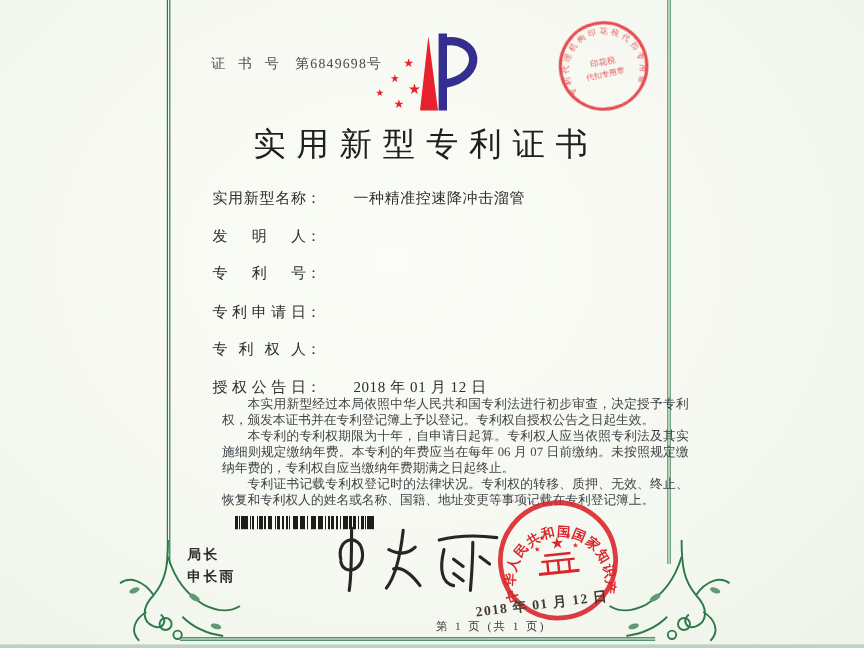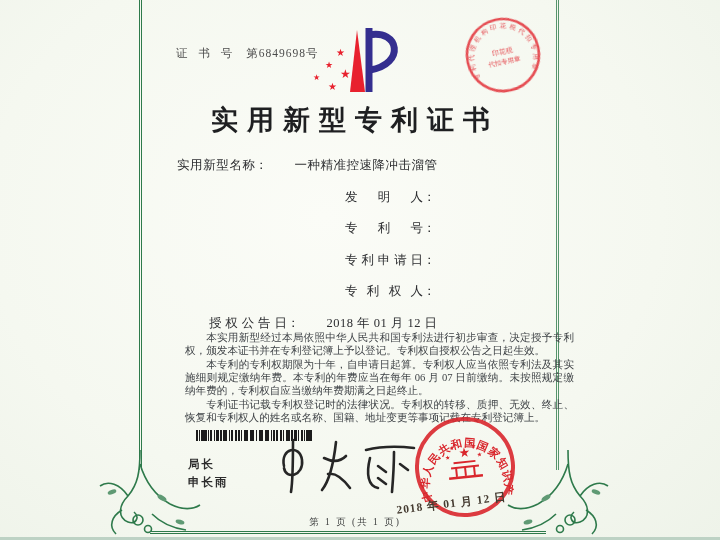--- a/index.html
+++ b/index.html
@@ -15,46 +15,46 @@
   .frame-bottom{left:150px;top:531px;width:396px;height:0;border-top:3px double #2e7a4b;}
   .page-edge{position:absolute;left:0;top:537px;width:720px;height:3px;background:#b4cbbd;opacity:.85;}
   .flourish{position:absolute;}
   
   .cert-no{position:absolute;left:176px;top:46px;font-size:11.5px;color:#4b4b4b;letter-spacing:1px;text-align:center;}
   .cert-no .lbl{letter-spacing:4px;margin-right:6px;}
   .logo{position:absolute;left:298px;top:20px;width:134px;height:84px;}
   .stamp{position:absolute;left:462px;top:14px;width:82px;height:82px;transform:rotate(-12deg);}
   .title{
     position:absolute;left:150px;top:102px;width:410px;text-align:center;
-    font-size:27px;font-weight:bold;color:#1e1f21;letter-spacing:9px;
+    font-size:27px;font-weight:normal;color:#1e1f21;letter-spacing:9px;
   }
   
-  .fields{position:absolute;left:177px;top:157px;display:flex;flex-direction:column;align-items:flex-end;}
+  .fields{position:absolute;left:177px;top:157px;display:flex;flex-direction:column;}
   .f-row{display:flex;align-items:flex-start;height:16.5px;margin-bottom:15px;
          font-size:12.5px;color:#2d2e31;white-space:nowrap;}
   .f-label{display:inline-block;width:78px;text-align:justify;text-align-last:justify;}
   .f-colon{margin:0 2px 0 0;}
   .f-value{letter-spacing:.5px;margin-left:25px;}
   
   .body-text{position:absolute;left:149px;top:331px;width:389px;
              font-size:10.6px;line-height:1.26;color:#3f4347;text-align:justify;margin-left:36px;}
   .body-text p{margin:0;text-indent:2em;}
   
   .barcode{position:absolute;left:196px;top:430px;width:116px;height:11px;
     background-image:
       repeating-linear-gradient(90deg,#1c1c1c 0 1px,transparent 1px 3px),
       repeating-linear-gradient(90deg,#1c1c1c 0 2px,transparent 2px 7px),
       repeating-linear-gradient(90deg,#1c1c1c 0 1px,transparent 1px 5px);}
-  .issuer{position:absolute;left:188px;top:455px;font-size:11.5px;font-weight:bold;color:#2c2c2c;}
+  .issuer{position:absolute;left:156px;top:455px;font-size:11.5px;font-weight:bold;color:#2c2c2c;font-family:Liberation Mono, monospace;}
   .issuer div{letter-spacing:2px;line-height:18px;}
   .signature{position:absolute;left:266px;top:434px;width:160px;height:64px;}
   .seal{position:absolute;left:410px;top:412px;width:110px;height:110px;transform:rotate(-6deg);}
   .seal-date{position:absolute;left:396px;top:494px;width:145px;transform:rotate(-7deg);
              font-size:11.5px;font-weight:bold;color:#453b31;letter-spacing:1px;}
-  .footer{position:absolute;left:255px;top:516px;width:200px;text-align:center;
+  .footer{position:absolute;left:255px;top:516px;width:200px;text-align:right;
           font-size:9.5px;color:#3f4040;letter-spacing:2px;}
 </style>
 </head>
 <body>
 
 <div id="canvas">
 
   <div class="frame-line frame-left"></div>
   <div class="frame-line frame-right"></div>
   <div class="frame-line frame-bottom"></div>

